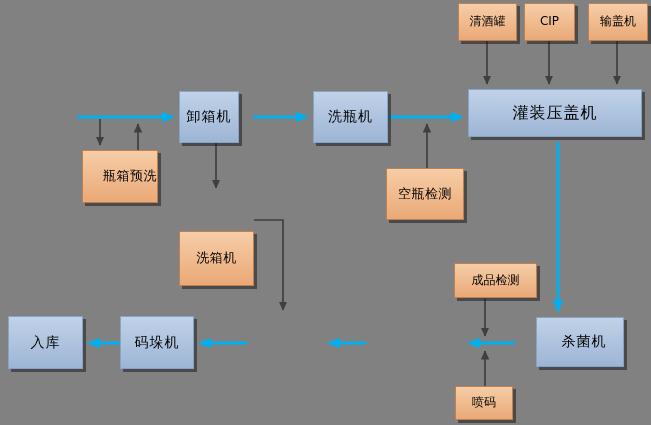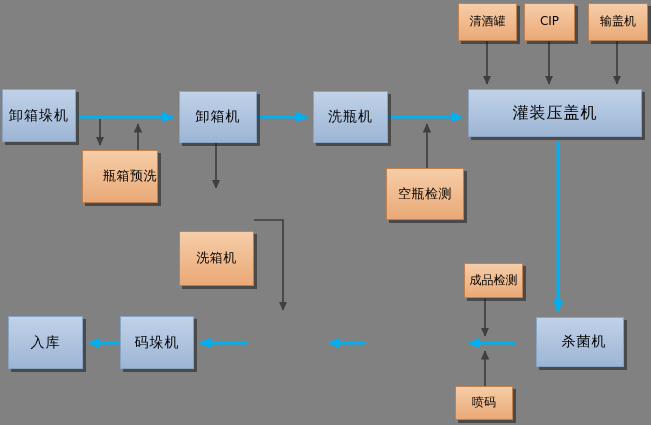--- a/index.html
+++ b/index.html
@@ -57,27 +57,24 @@
     <line class="flow" x1="77" y1="117" x2="173" y2="117" marker-end="url(#mflow)"></line>
     <line class="flow" x1="253" y1="117" x2="307" y2="117" marker-end="url(#mflow)"></line>
     <line class="flow" x1="388" y1="117" x2="462" y2="117" marker-end="url(#mflow)"></line>
     <line class="flow" x1="558" y1="142" x2="558" y2="311" marker-end="url(#mflow)"></line>
     <line class="flow" x1="515" y1="343" x2="469" y2="343" marker-end="url(#mflow)"></line>
     <line class="flow" x1="366" y1="343" x2="329" y2="343" marker-end="url(#mflow)"></line>
     <line class="flow" x1="247" y1="343" x2="200" y2="343" marker-end="url(#mflow)"></line>
     <line class="flow" x1="120" y1="343" x2="89" y2="343" marker-end="url(#mflow)"></line>
   </svg>
 
-  <div class="node machine" style="left:2px;top:89px;width:74px;height:53px;">
-      <span>卸箱垛机</span>
-    </div>
   <div class="node aux md" style="left:82px;top:150px;width:76px;height:53px;justify-content:flex-end;">
       <span>瓶箱预洗</span>
     </div>
-  <div class="node machine" style="left:179px;top:91px;width:78px;height:52px;justify-content:center;">
+  <div class="node machine" style="left:179px;top:91px;width:60px;height:52px;justify-content:center;">
       <span>卸箱机</span>
     </div>
   <div class="node aux md" style="left:179px;top:193px;width:75px;height:55px;margin-top:38px;">
       <span>洗箱机</span>
     </div>
   <div class="node machine" style="left:313px;top:91px;width:75px;height:52px;">
       <span>洗瓶机</span>
     </div>
   <div class="node aux md" style="left:386px;top:168px;width:78px;height:52px;">
       <span>空瓶检测</span>
@@ -90,21 +87,21 @@
       <span>CIP</span>
     </div>
   <div class="node aux sm" style="left:588px;top:3px;width:60px;height:38px;">
       <span>输盖机</span>
     </div>
 
   <div class="node machine lg" style="left:468px;top:89px;width:174px;height:48px;">
       <span>灌装压盖机</span>
     </div>
 
-  <div class="node aux sm" style="left:464px;top:263px;width:59px;height:35px;">
+  <div class="node aux sm" style="left:454px;top:263px;width:83px;height:35px;">
       <span>成品检测</span>
     </div>
   <div class="node aux sm" style="left:455px;top:386px;width:58px;height:34px;">
       <span>喷码</span>
     </div>
 
   <div class="node machine" style="left:536px;top:317px;width:88px;height:50px;padding-left:8px;">
       <span>杀菌机</span>
     </div>
   <div class="node machine" style="left:120px;top:316px;width:74px;height:53px;">

